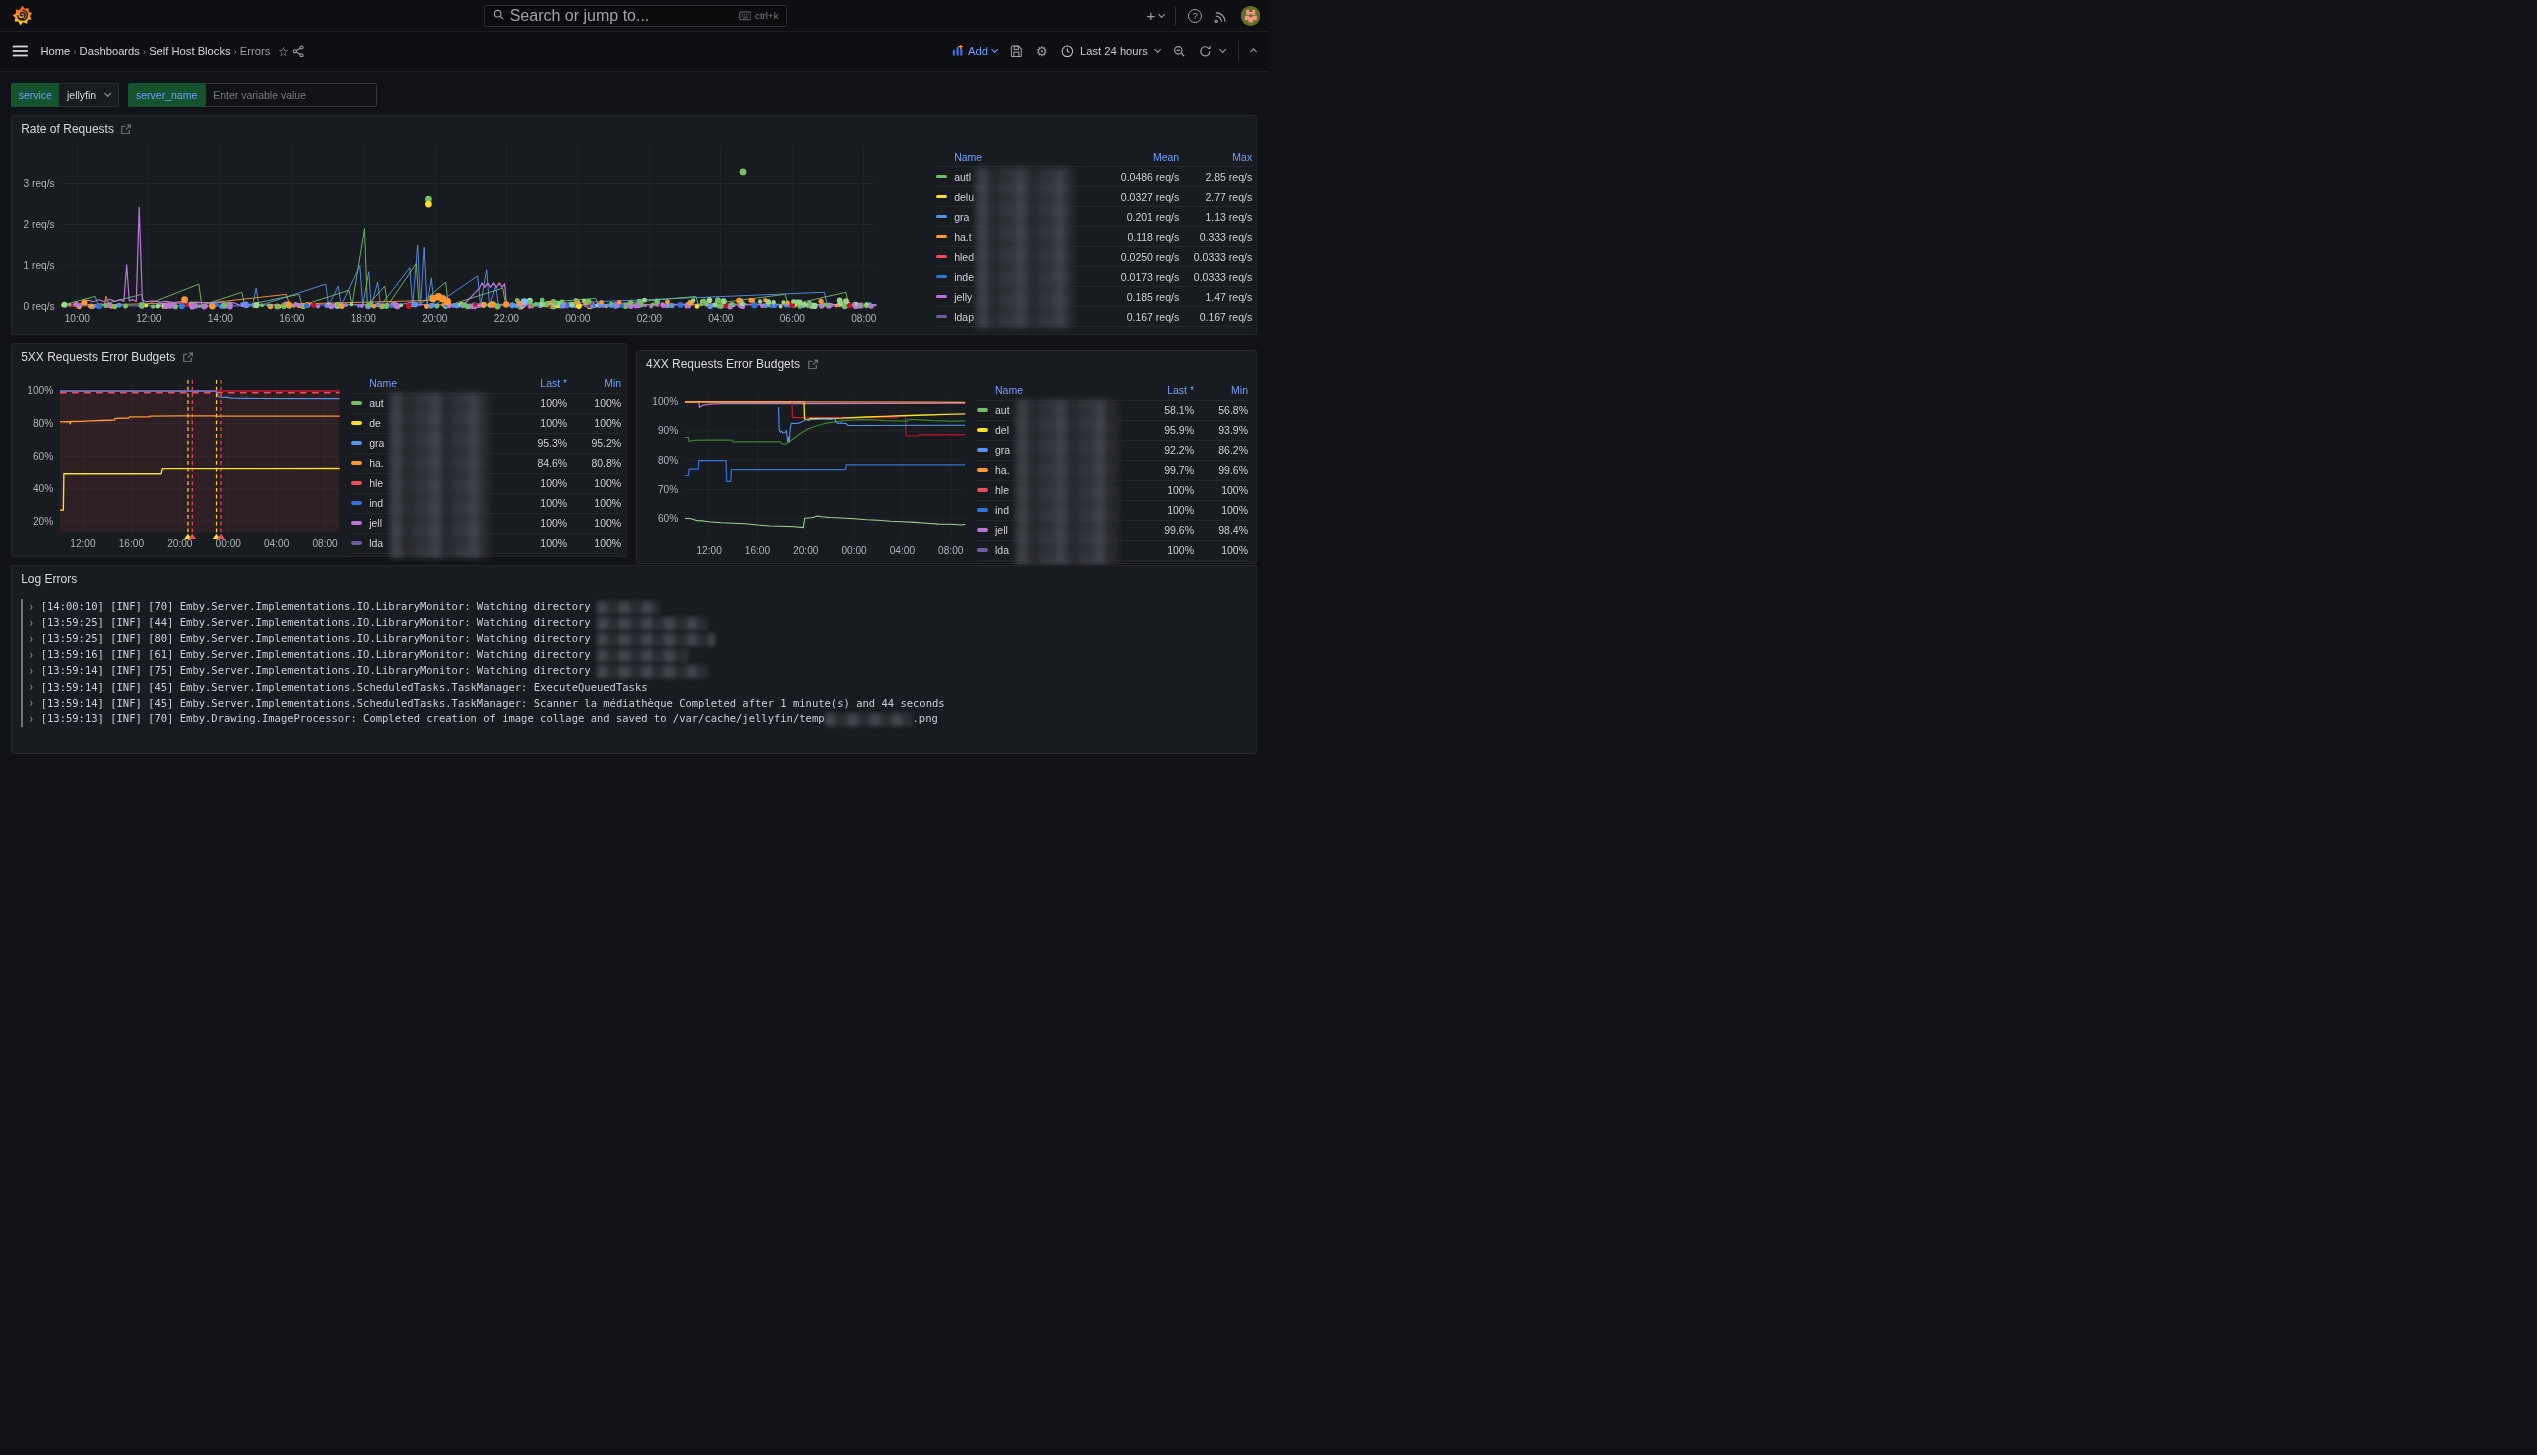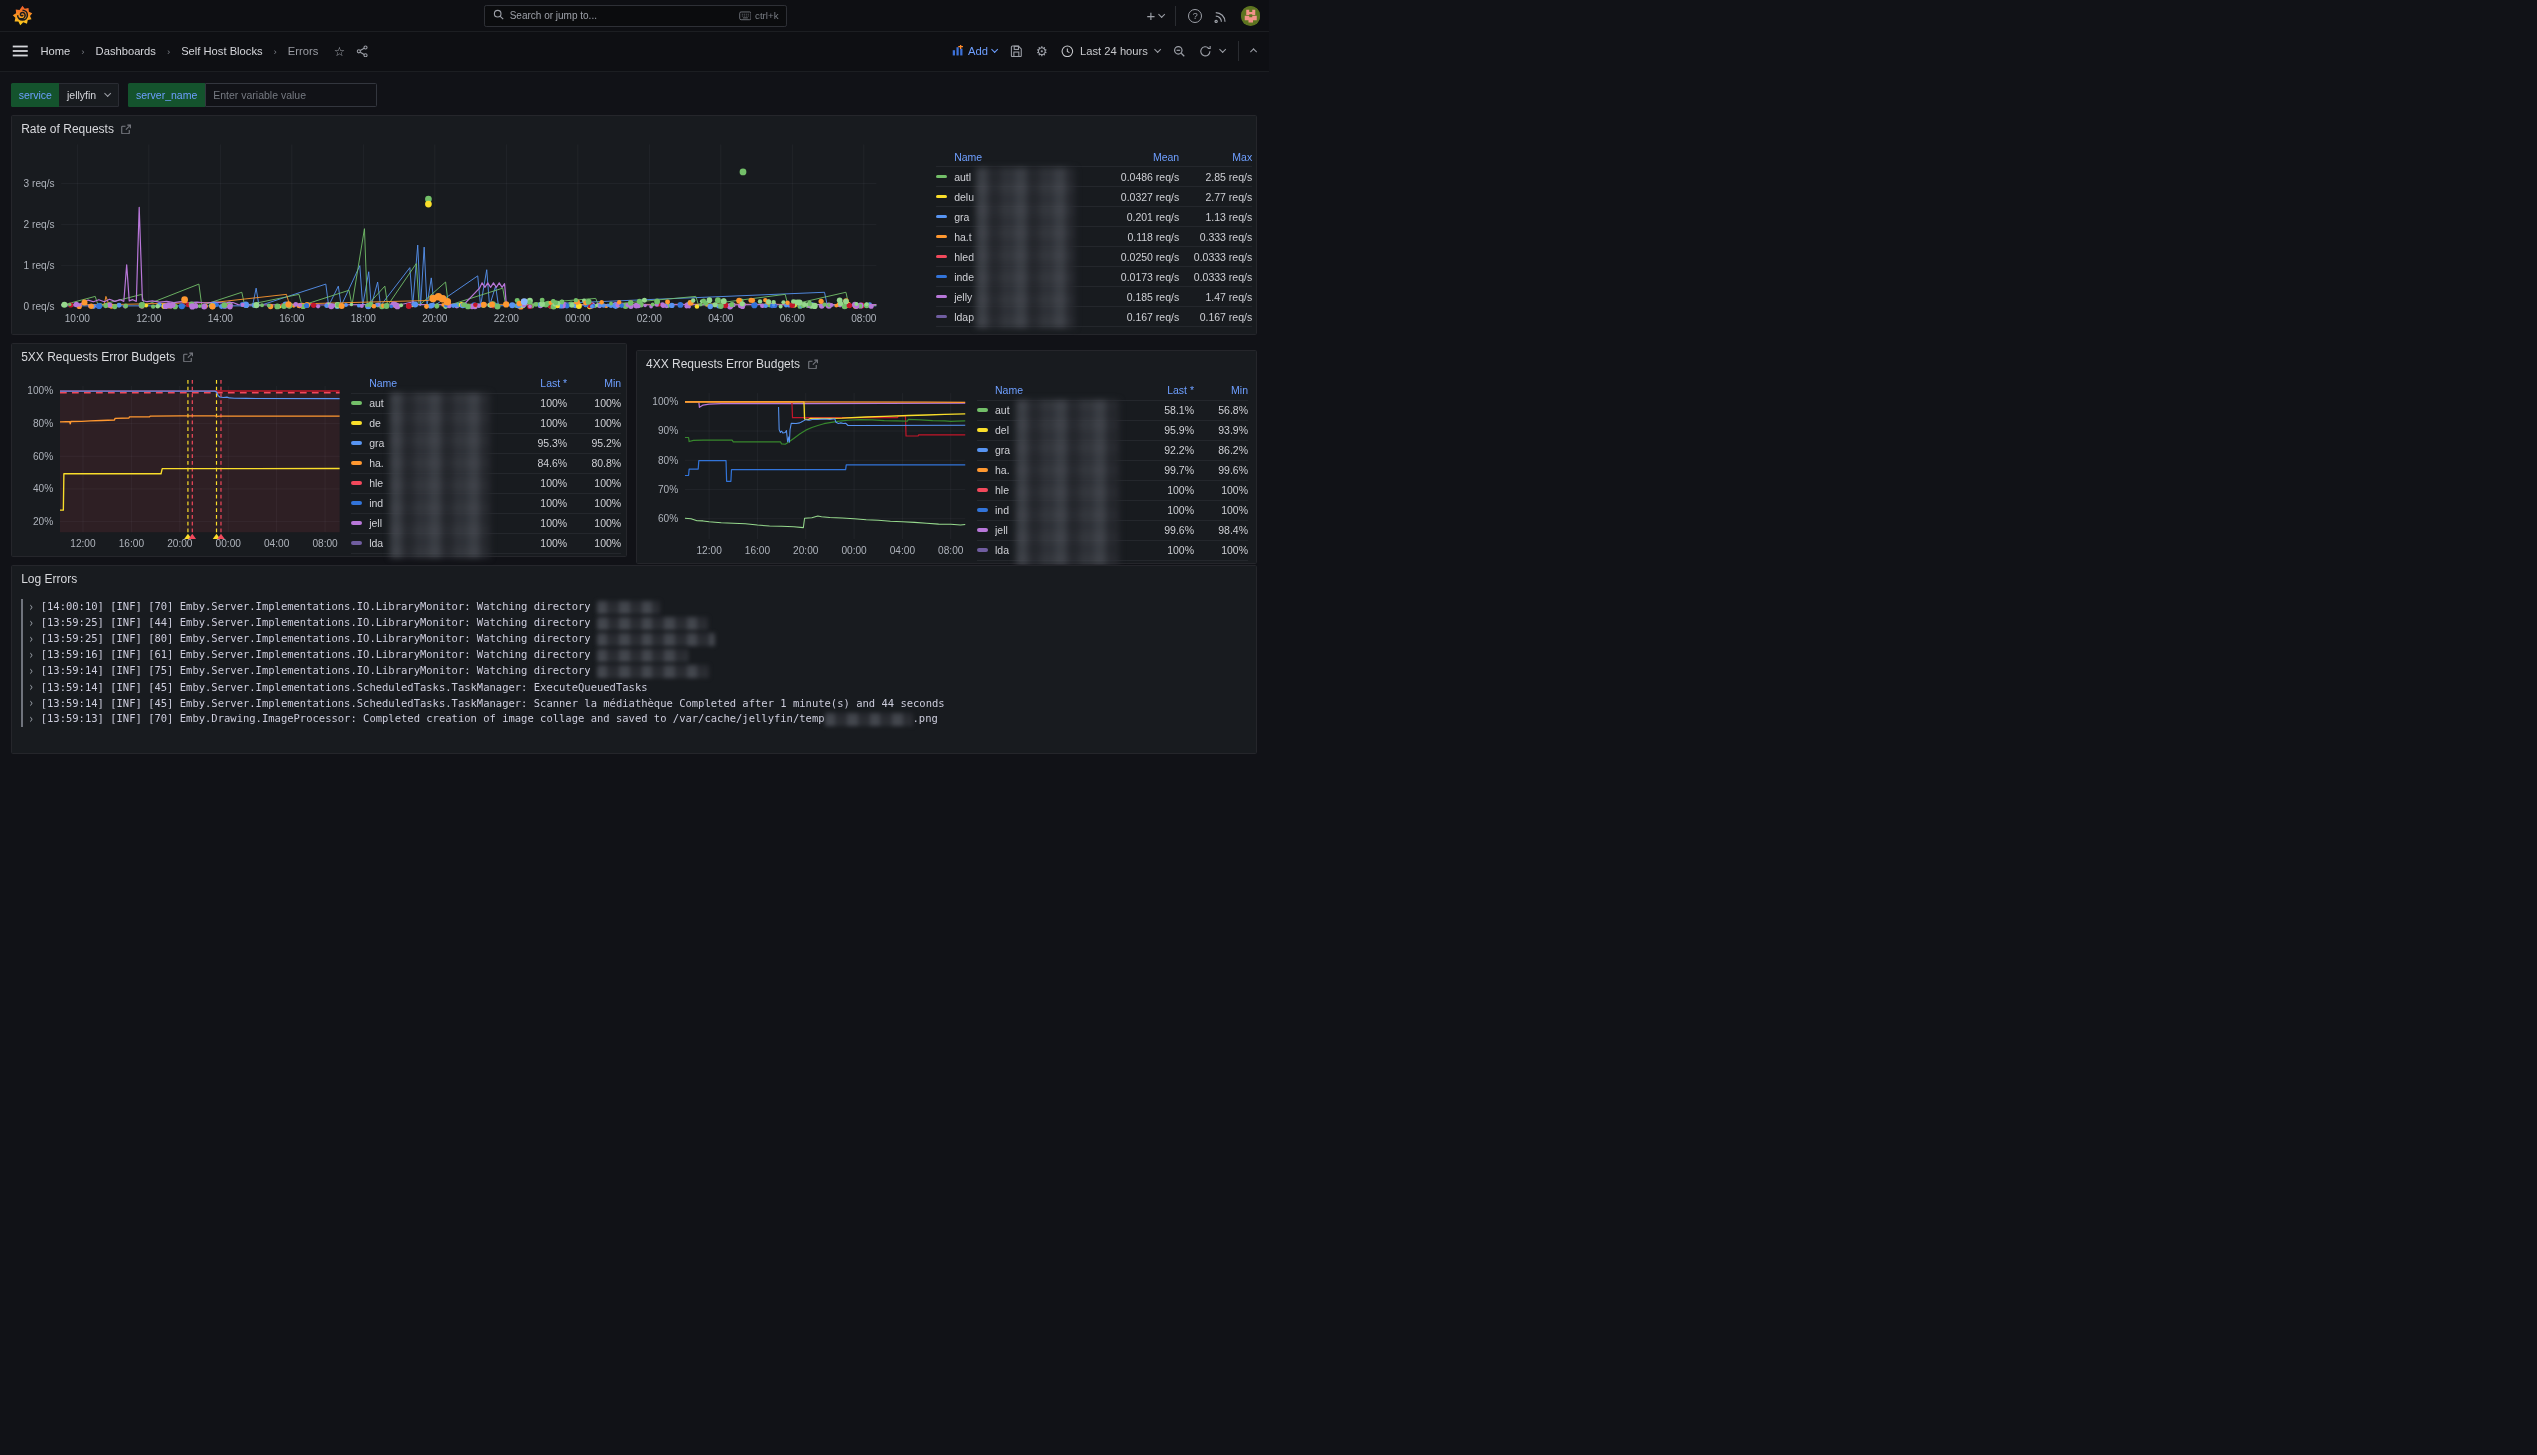--- a/index.html
+++ b/index.html
@@ -3,32 +3,32 @@
 <meta charset="utf-8">
 <style>
   * { margin:0; padding:0; box-sizing:border-box; }
   html,body { width:1269px; height:727px; overflow:hidden; background:#111217;
     font-family:"Liberation Sans", sans-serif; color:#ccccdc; }
   .topbar { position:absolute; left:0; top:0; width:1269px; height:31.5px; background:#0e0f13;
     border-bottom:0.7px solid #1c1e22; }
   .logo { position:absolute; left:12px; top:5.2px; width:21px; height:21px; }
   .searchbox { position:absolute; left:484px; top:4.5px; width:303px; height:22.5px; background:#0b0c0e;
     border:0.7px solid #2e3036; border-radius:2.2px; display:flex; align-items:center; padding:0 7.5px; gap:6px; }
-  .searchbox .ph { color:#9da0a8; font-size:10px; flex:1; }
+  .searchbox .ph { color:#9da0a8; font-size:16px; flex:1; }
   .kbd { color:#7b7f86; font-size:9.7px; display:flex; align-items:center; gap:3.7px; }
   .tb-right { position:absolute; right:9px; top:0; height:31.5px; display:flex; align-items:center; gap:12px; }
   .icon-btn { color:#9da0a8; display:flex; align-items:center; gap:3px; cursor:pointer; }
   .vdiv { width:0.7px; height:19.5px; background:#2a2c31; }
   .chev { display:inline-block; width:5.2px; height:5.2px; border-right:1.2px solid #9da0a8;
     border-bottom:1.2px solid #9da0a8; transform:rotate(45deg) translateY(-1.5px); }
   .chev.up { transform:rotate(-135deg) translateY(-1.5px); }
   .avatar { width:19.5px; height:19.5px; border-radius:50%; background:#5d7420; overflow:hidden; position:relative; }
   .navbar { position:absolute; left:0; top:31.5px; width:1269px; height:40px; background:#0e0f13;
     border-bottom:0.7px solid #1c1e22; display:flex; align-items:center; padding:0 12px; }
-  .crumbs { display:flex; align-items:center; gap:11px; font-size:11.2px; }
+  .crumbs { display:flex; align-items:center; gap:3px; font-size:11.2px; }
   .crumbs .item { color:#d5d6db; cursor:pointer; }
   .crumbs .muted { color:#9a9ca3; }
   .crumbs .sep { color:#7b7f86; font-size:9.7px; }
   .nav-right { margin-left:auto; display:flex; align-items:center; gap:13.5px; font-size:11.2px; }
   .blue { color:#6e9fff; }
   .timepick { display:flex; align-items:center; gap:6px; color:#c7c8cc; }
   .content { position:absolute; left:0; top:72px; width:1269px; height:655px; background:#111217; }
   .varrow { position:absolute; left:11.2px; top:10.5px; display:flex; gap:9px; height:24px; }
   .vargroup { display:flex; }
   .varlabel { background:#14532d; border-radius:1.5px 0 0 1.5px; display:flex; align-items:center;

